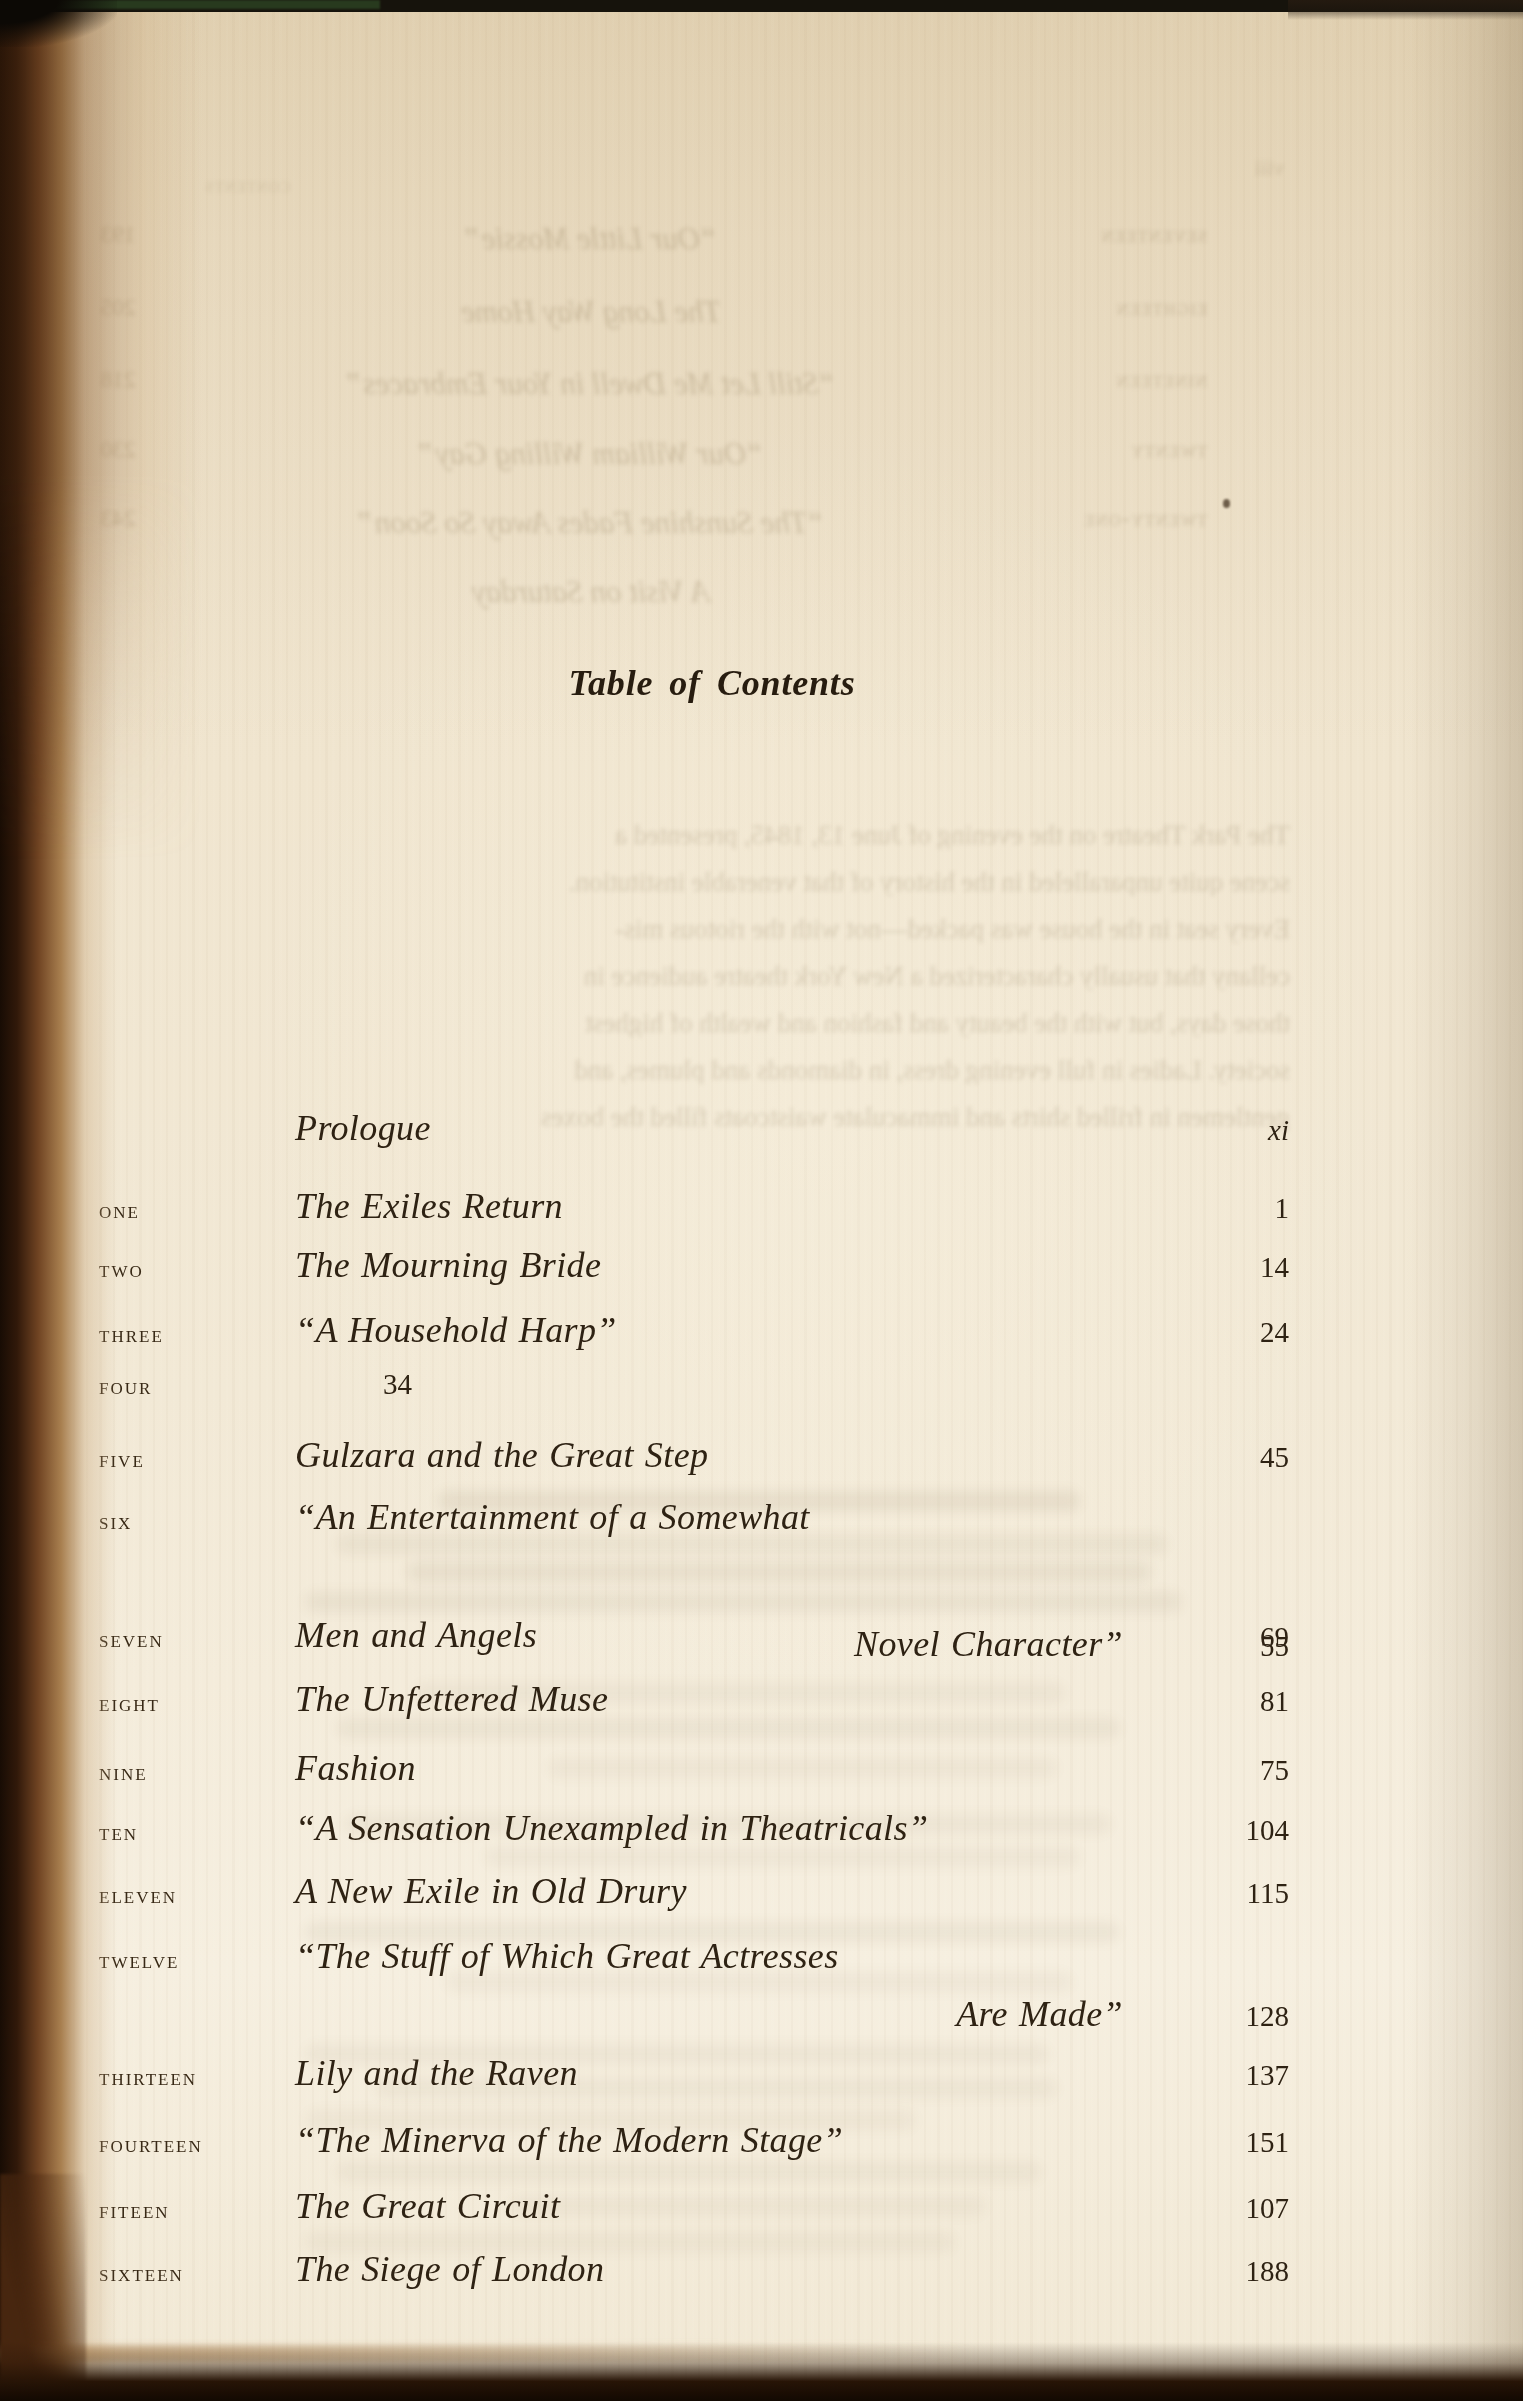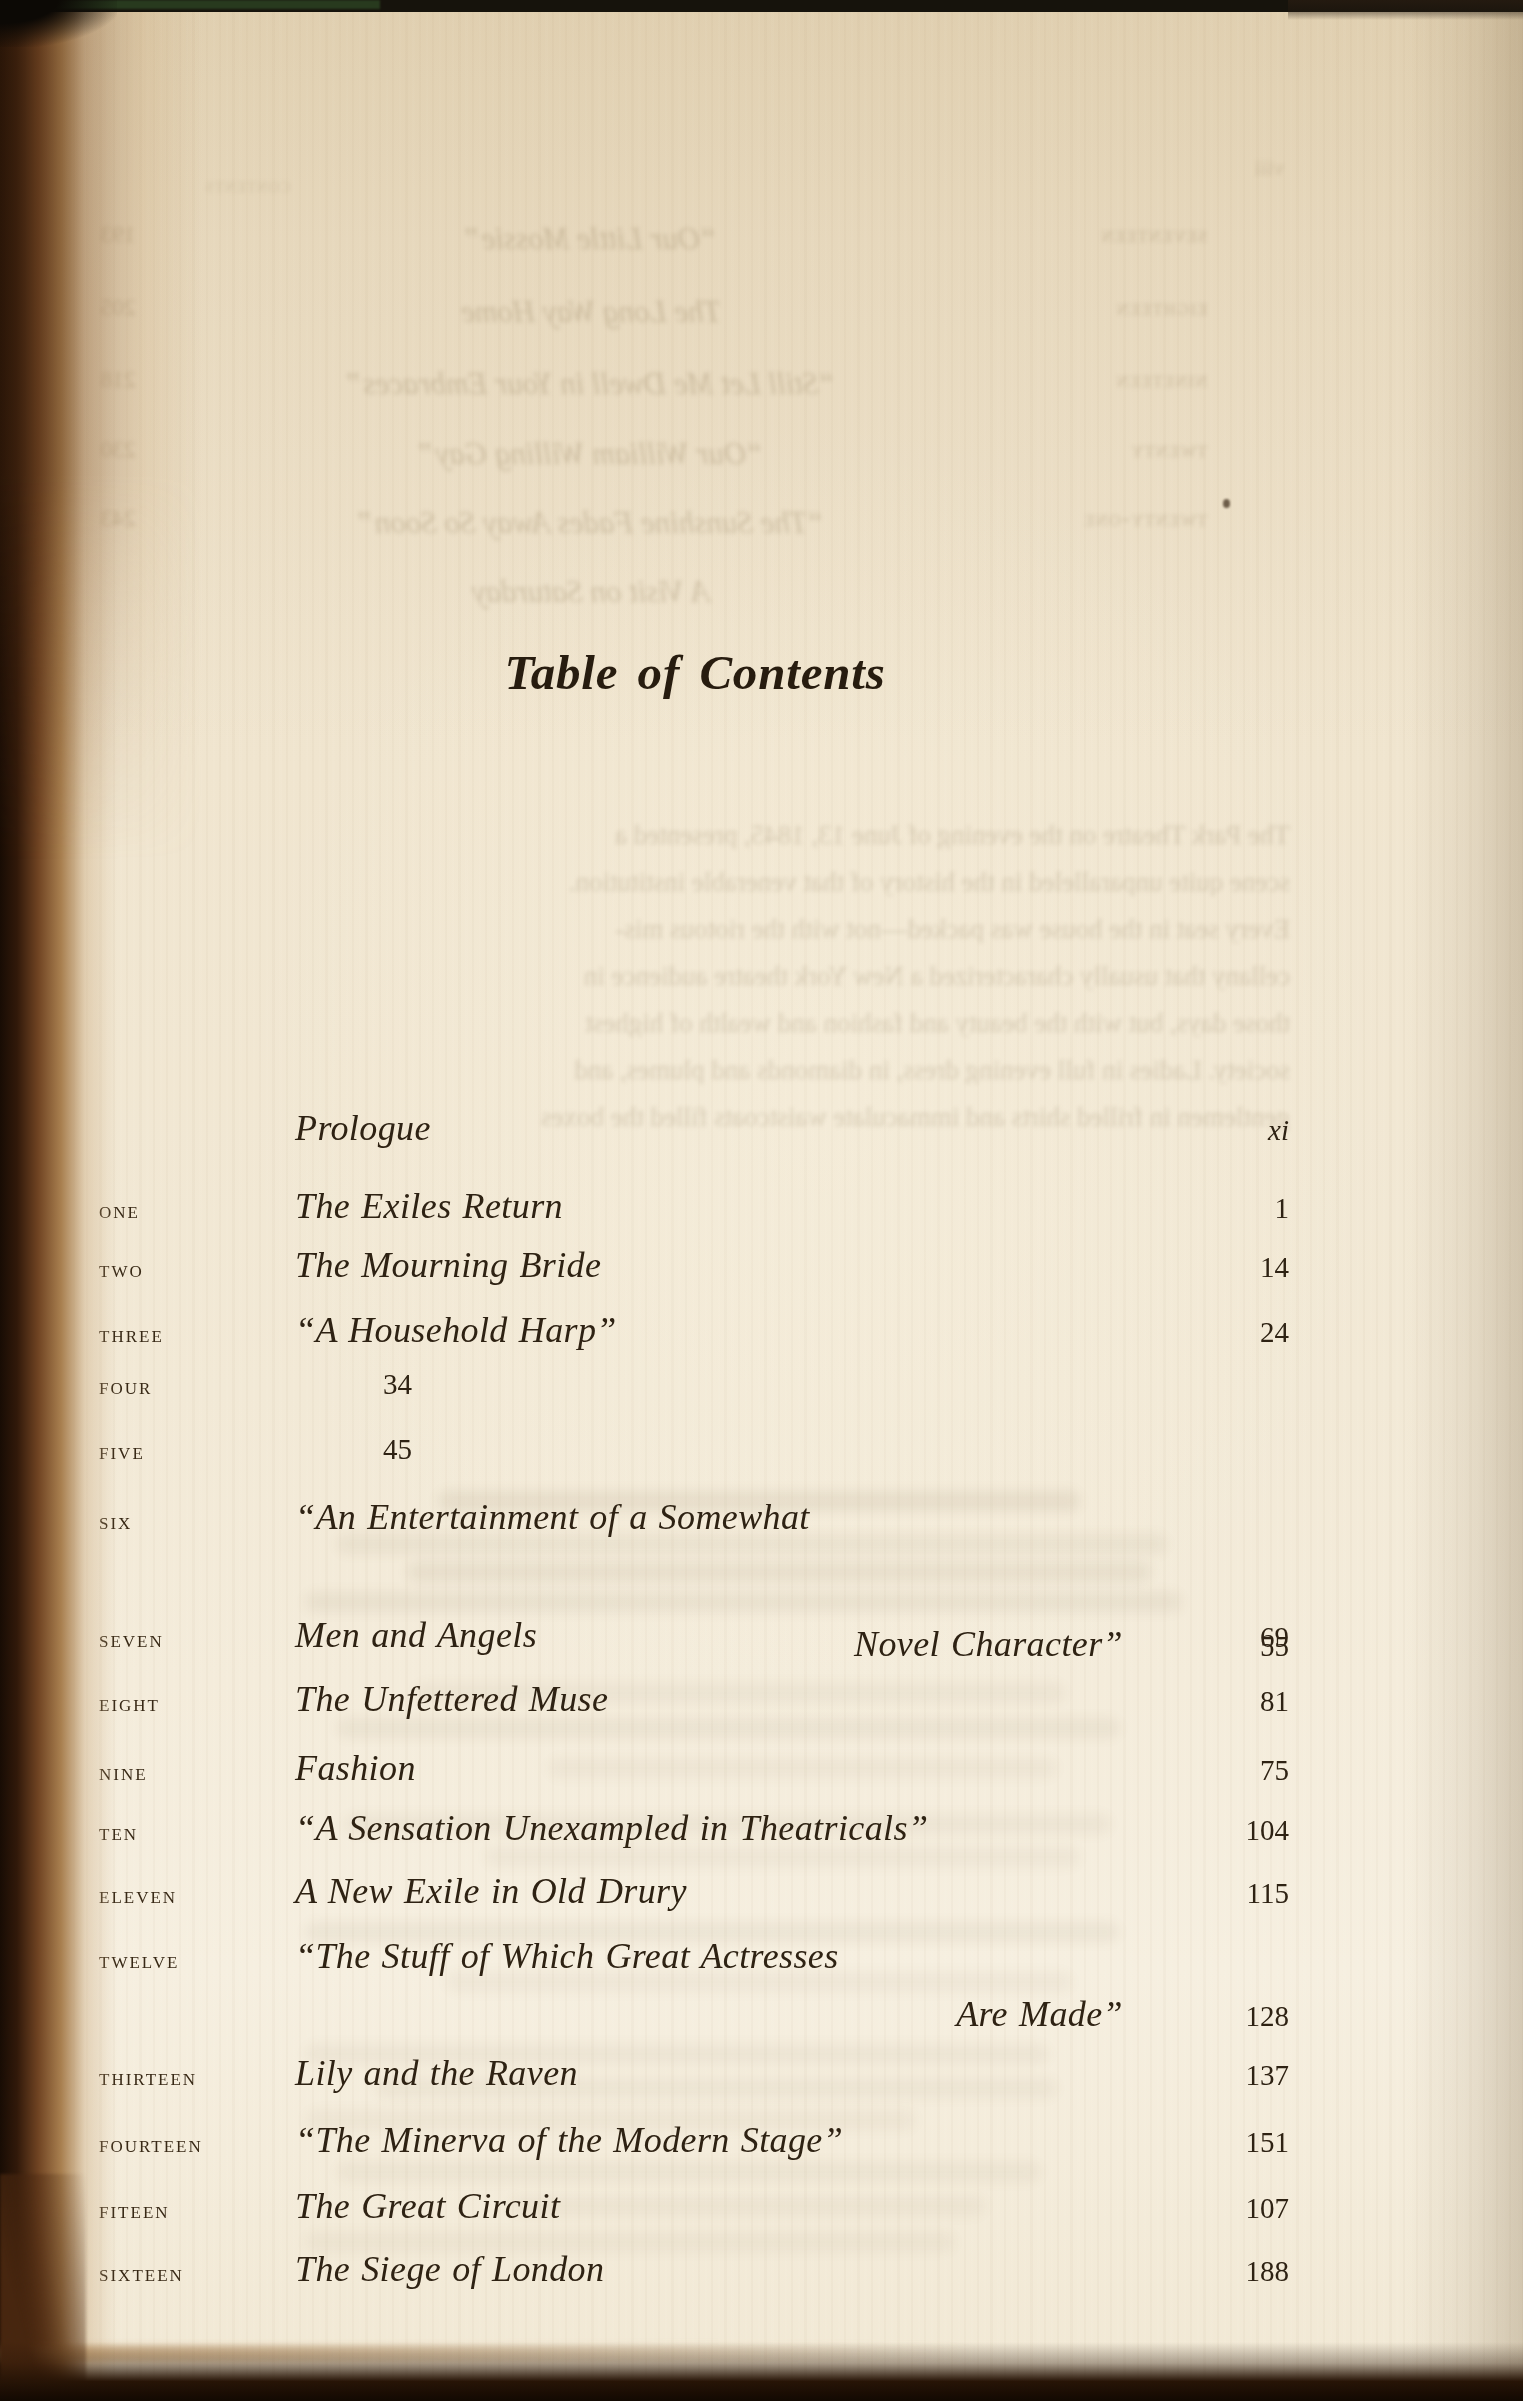--- a/index.html
+++ b/index.html
@@ -28,22 +28,22 @@
   .edge-left-top{position:absolute;top:0;left:0;width:204px;height:861px;
     background:linear-gradient(90deg,rgba(58,31,12,.55),rgba(121,78,41,.32) 40%,rgba(188,149,99,.2) 70%,rgba(0,0,0,0));
     -webkit-mask-image:linear-gradient(180deg,#000 0 55%,rgba(0,0,0,0));mask-image:linear-gradient(180deg,#000 0 55%,rgba(0,0,0,0));}
   .edge-bottom{position:absolute;left:0;right:0;bottom:0;height:59px;
     background:linear-gradient(0deg,#120902 0px,#271406 19.6px,rgba(39,20,6,.35) 38px,rgba(0,0,0,0));}
   .page-bottom-edge{position:absolute;left:0;bottom:39px;width:978px;height:15.7px;
     background:linear-gradient(90deg,rgba(190,142,84,.6),rgba(190,142,84,.25) 60%,rgba(0,0,0,0));filter:blur(3.9px);}
   .corner-bl{position:absolute;left:0;bottom:0;width:86px;height:227px;
     background:linear-gradient(75deg,#47260f 0 28%,rgba(71,38,15,.45) 60%,rgba(0,0,0,0));filter:blur(1.6px);}
   
-  .heading{position:absolute;left:99px;width:1190px;top:647px;margin:1px;text-align:center;
-    font-style:italic;font-weight:700;font-size:49px;line-height:1;color:#271c0f;
+  .heading{position:absolute;left:99px;width:1190px;top:647px;margin:18px;text-align:center;
+    font-style:italic;font-weight:700;font-size:36px;line-height:1;color:#271c0f;
     letter-spacing:0.8px;word-spacing:6.3px;}
   
   .trow{position:absolute;left:99px;width:1190px;display:flex;align-items:baseline;}
   .tlabel{width:196px;flex:none;font-size:24px;line-height:1;font-variant:small-caps;
     letter-spacing:2px;color:#382916;}
   .ttitle{flex:1;font-style:italic;font-size:36px;line-height:1.15;color:#2e2213;
     letter-spacing:0.4px;word-spacing:1.6px;}
   .ttitle.cont{text-align:right;padding-right:49px;}
   .tpage{width:117px;flex:none;text-align:right;font-size:29px;line-height:1;color:#2e2213;}
   .tpage.roman{font-style:italic;}
@@ -155,20 +155,21 @@
         <span class="tlabel">three</span>
         <span class="ttitle">“A Household Harp”</span>
         <span class="tpage">24</span>
       </div>
       <div class="trow" style="top: 1370px;">
         <span class="tlabel">four</span>
         <span class="tpage">34</span>
       </div>
       <div class="trow" style="top: 1435px;">
         <span class="tlabel">five</span>
+        <span class="ttitle">Gulzara and the Great Step</span>
         <span class="tpage">45</span>
       </div>
       <div class="trow" style="top: 1497px;">
         <span class="tlabel">six</span>
         <span class="ttitle">“An Entertainment of a Somewhat</span>
         <span class="tpage"></span>
       </div>
       <div class="trow" style="top: 1624px;">
         <span class="tlabel"></span>
         <span class="ttitle cont">Novel Character”</span>

